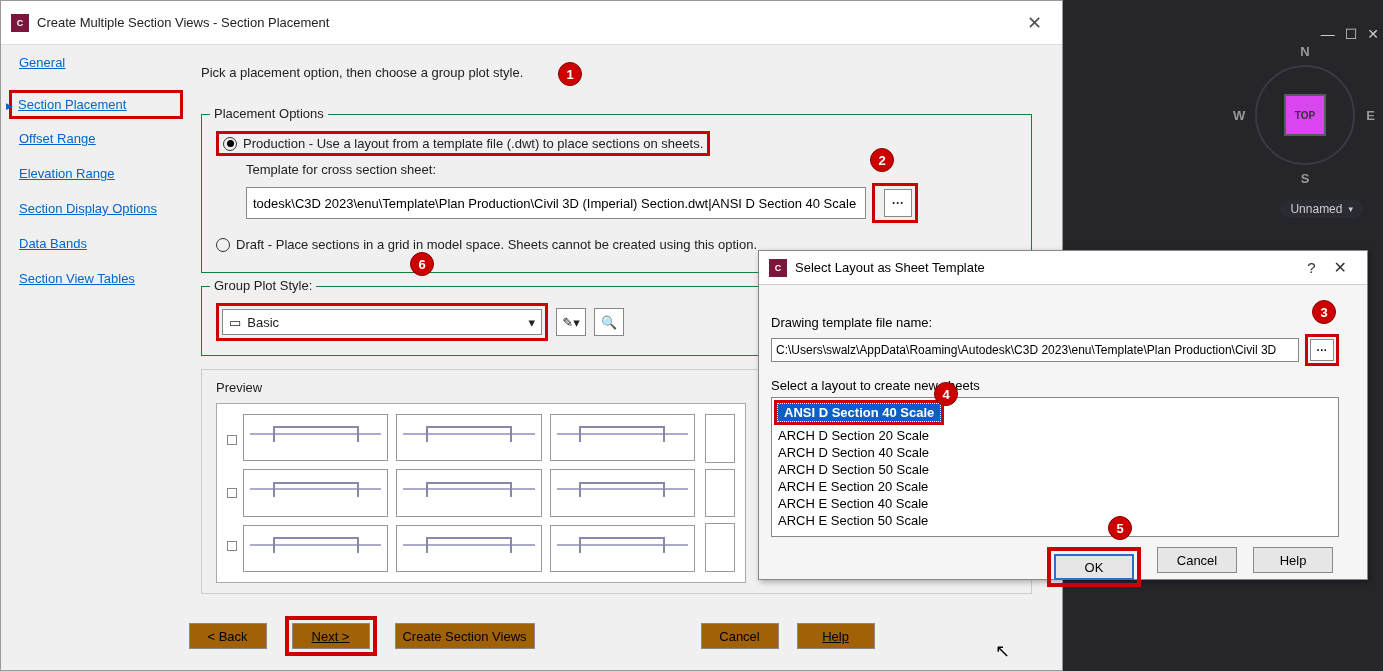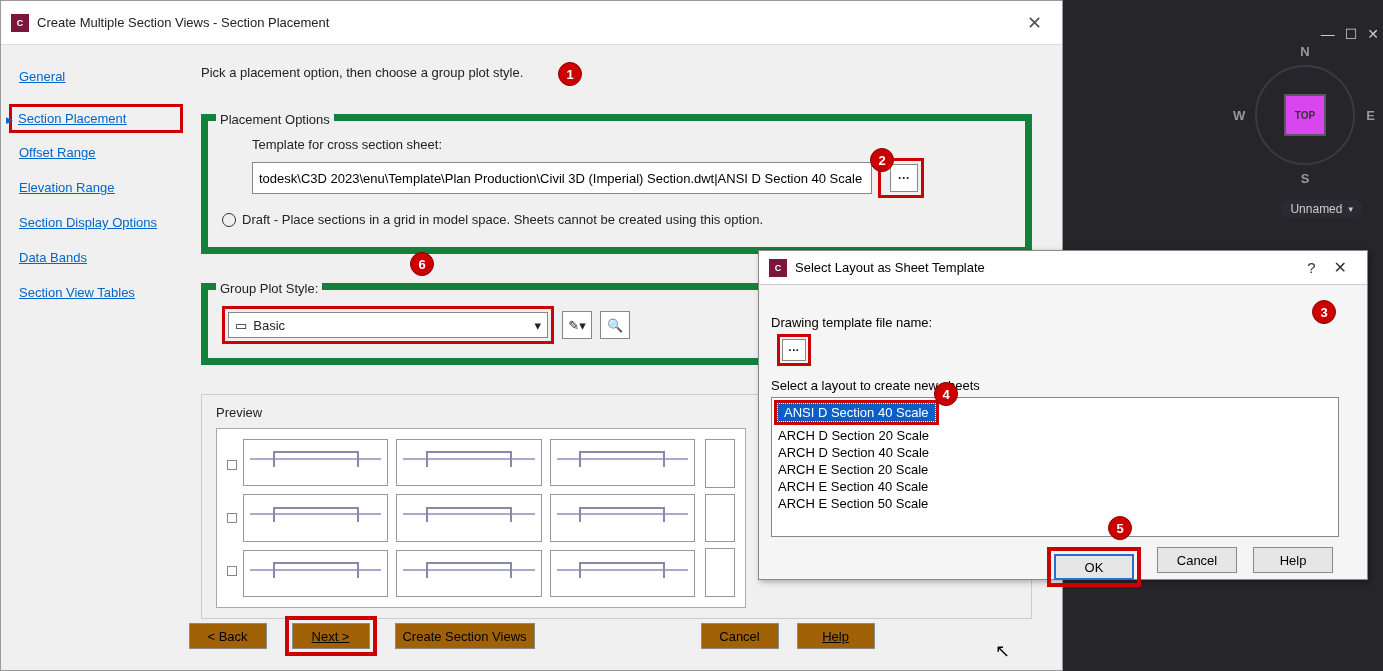--- a/index.html
+++ b/index.html
@@ -9,29 +9,29 @@
 .dark-bg { position: absolute; right: 0; top: 0; width: 320px; height: 671px; background: #25252a; }
 
 
 .dialog-main { position: absolute; left: 0; top: 0; width: 1063px; height: 671px; background: #f0f0f0; border: 1px solid #999; }
 .titlebar { height: 44px; background: #fff; display: flex; align-items: center; padding: 0 10px; border-bottom: 1px solid #ddd; }
 .titlebar .app-icon { width: 18px; height: 18px; background: #7c163d; color: #fff; font-size: 9px; display: flex; align-items: center; justify-content: center; font-weight: bold; margin-right: 8px; }
 .titlebar .title { font-size: 13px; color: #222; }
 .titlebar .close { margin-left: auto; font-size: 18px; color: #555; cursor: pointer; padding: 4px 10px; }
 
 .dialog-body { display: flex; height: 570px; }
-.sidebar { width: 190px; padding: 24px 8px; text-decoration: underline; }
+.sidebar { width: 190px; padding: 10px 8px; text-decoration: underline; }
 .sidebar a { display: block; color: #0066cc; text-decoration: underline; font-size: 13px; margin-bottom: 20px; padding-left: 10px; }
 .sidebar .active { border: 3px solid #c00; padding: 4px 6px; margin-bottom: 12px; position: relative; }
 .sidebar .active::before { content: "▶"; color: #0066cc; font-size: 9px; position: absolute; left: -6px; top: 8px; }
 
 .main-pane { flex: 1; padding: 20px 30px 10px 10px; font-size: 13px; color: #222; }
 .instruction { margin-bottom: 34px; }
 
-.fieldset { border: 7px solid #15803d; padding: 10px 4px 14px 14px; margin-bottom: 29px; position: relative; }
+.fieldset { border: 1px solid #15803d; padding: 10px 4px 14px 14px; margin-bottom: 13px; position: relative; }
 .fieldset-label { position: absolute; top: -9px; left: 8px; background: #f0f0f0; padding: 0 4px; font-size: 13px; }
 
 .radio-row { display: flex; align-items: center; margin: 6px 0; }
 .radio-row .radio { width: 14px; height: 14px; border: 1px solid #333; border-radius: 50%; margin-right: 6px; display: flex; align-items: center; justify-content: center; }
 .radio-row .radio.checked::after { content: ""; width: 7px; height: 7px; background: #000; border-radius: 50%; }
 .prod-box { border: 3px solid #c00; padding: 2px 4px; display: inline-flex; align-items: center; }
 
 .template-label { margin: 6px 0 6px 30px; }
 .template-row { margin-left: 30px; display: flex; align-items: center; }
 .template-input { border: 1px solid #888; background: #fff; padding: 3px 6px; font-size: 13px; width: 620px; height: 32px; }
@@ -70,21 +70,21 @@
 
 .sheet-body { padding: 30px 28px 10px 12px; font-size: 13px; }
 .sheet-body .label { margin-bottom: 4px; }
 .file-row { display: flex; align-items: center; margin-bottom: 12px; }
 .file-input { border: 1px solid #888; background: #fff; padding: 3px 4px; height: 24px; flex: 1; font-size: 12px; }
 .browse-wrap2 { border: 3px solid #c00; padding: 2px; margin-left: 6px; }
 .browse-btn2 { width: 24px; height: 22px; border: 1px solid #888; background: #fff; display: flex; align-items: center; justify-content: center; font-weight: bold; font-size: 11px; }
 
 .listbox { border: 1px solid #888; background: #fff; height: 140px; overflow: hidden; margin-bottom: 10px; }
 .listbox .item { padding: 1px 6px; font-size: 13px; }
-.listbox .item.selected { background: #0a5fc7; color: #fff; border: 1px dotted #fff; }
+.listbox .item.selected { background: #0a5fc7; color: #fff; border: 1px dotted #fff; font-weight: bold; }
 .item-wrap-selected { border: 3px solid #c00; display: inline-block; margin: 2px; }
 .listbox .item-wrap-selected .item { padding: 1px 6px; }
 
 .sheet-buttons { display: flex; gap: 16px; justify-content: flex-end; padding-right: 6px; }
 .ok-wrap { border: 4px solid #c00; padding: 3px; }
 .sheet-btn { min-width: 80px; height: 26px; background: #e6e6e6; border: 1px solid #8a8a8a; font-size: 13px; display: flex; align-items: center; justify-content: center; cursor: pointer; }
 .ok-btn { border: 2px solid #2a6fc9; }
 
 
 .viewcube { position: absolute; right: 18px; top: 50px; width: 120px; height: 130px; color: #888; font-size: 12px; display: flex; align-items: center; justify-content: center; }
@@ -135,20 +135,26 @@
       <a>Section Display Options</a>
       <a>Data Bands</a>
       <a>Section View Tables</a>
     </div>
     <div class="main-pane">
       <div class="instruction">Pick a placement option, then choose a group plot style.</div>
 
       <div class="fieldset">
         <div class="fieldset-label">Placement Options</div>
 
+        <div class="radio-row">
+          <div class="prod-box">
+            <span class="radio checked"></span>
+            <span>Production - Use a layout from a template file (.dwt) to place sections on sheets.</span>
+          </div>
+        </div>
 
         <div class="template-label">Template for cross section sheet:</div>
         <div class="template-row">
           <input class="template-input" value="todesk\C3D 2023\enu\Template\Plan Production\Civil 3D (Imperial) Section.dwt|ANSI D Section 40 Scale" style="">
           <div class="browse-wrap">
               <div class="browse-btn">···</div>
             </div>
         </div>
 
         <div class="radio-row" style="margin-top:14px">
@@ -218,29 +224,31 @@
 <div class="dialog-sheet">
   <div class="titlebar2">
     <div class="app-icon2">C</div>
     <div class="title2">Select Layout as Sheet Template</div>
     <div class="help-q">?</div>
     <div class="close2">✕</div>
   </div>
   <div class="sheet-body">
     <div class="label">Drawing template file name:</div>
     <div class="file-row">
+      <input class="file-input" value="C:\Users\swalz\AppData\Roaming\Autodesk\C3D 2023\enu\Template\Plan Production\Civil 3D" style="">
       <div class="browse-wrap2">
           <div class="browse-btn2">···</div>
         </div>
     </div>
     <div class="label">Select a layout to create new sheets</div>
     <div class="listbox">
       <div class="item-wrap-selected"><div class="item selected">ANSI D Section 40 Scale</div></div>
       <div class="item">ARCH D Section 20 Scale</div>
       <div class="item">ARCH D Section 40 Scale</div>
+      <div class="item">ARCH D Section 50 Scale</div>
       <div class="item">ARCH E Section 20 Scale</div>
       <div class="item">ARCH E Section 40 Scale</div>
       <div class="item">ARCH E Section 50 Scale</div>
     </div>
     <div class="sheet-buttons">
       <div class="ok-wrap">
           <div class="sheet-btn ok-btn">OK</div>
         </div>
       <div class="sheet-btn">Cancel</div>
       <div class="sheet-btn">Help</div>

